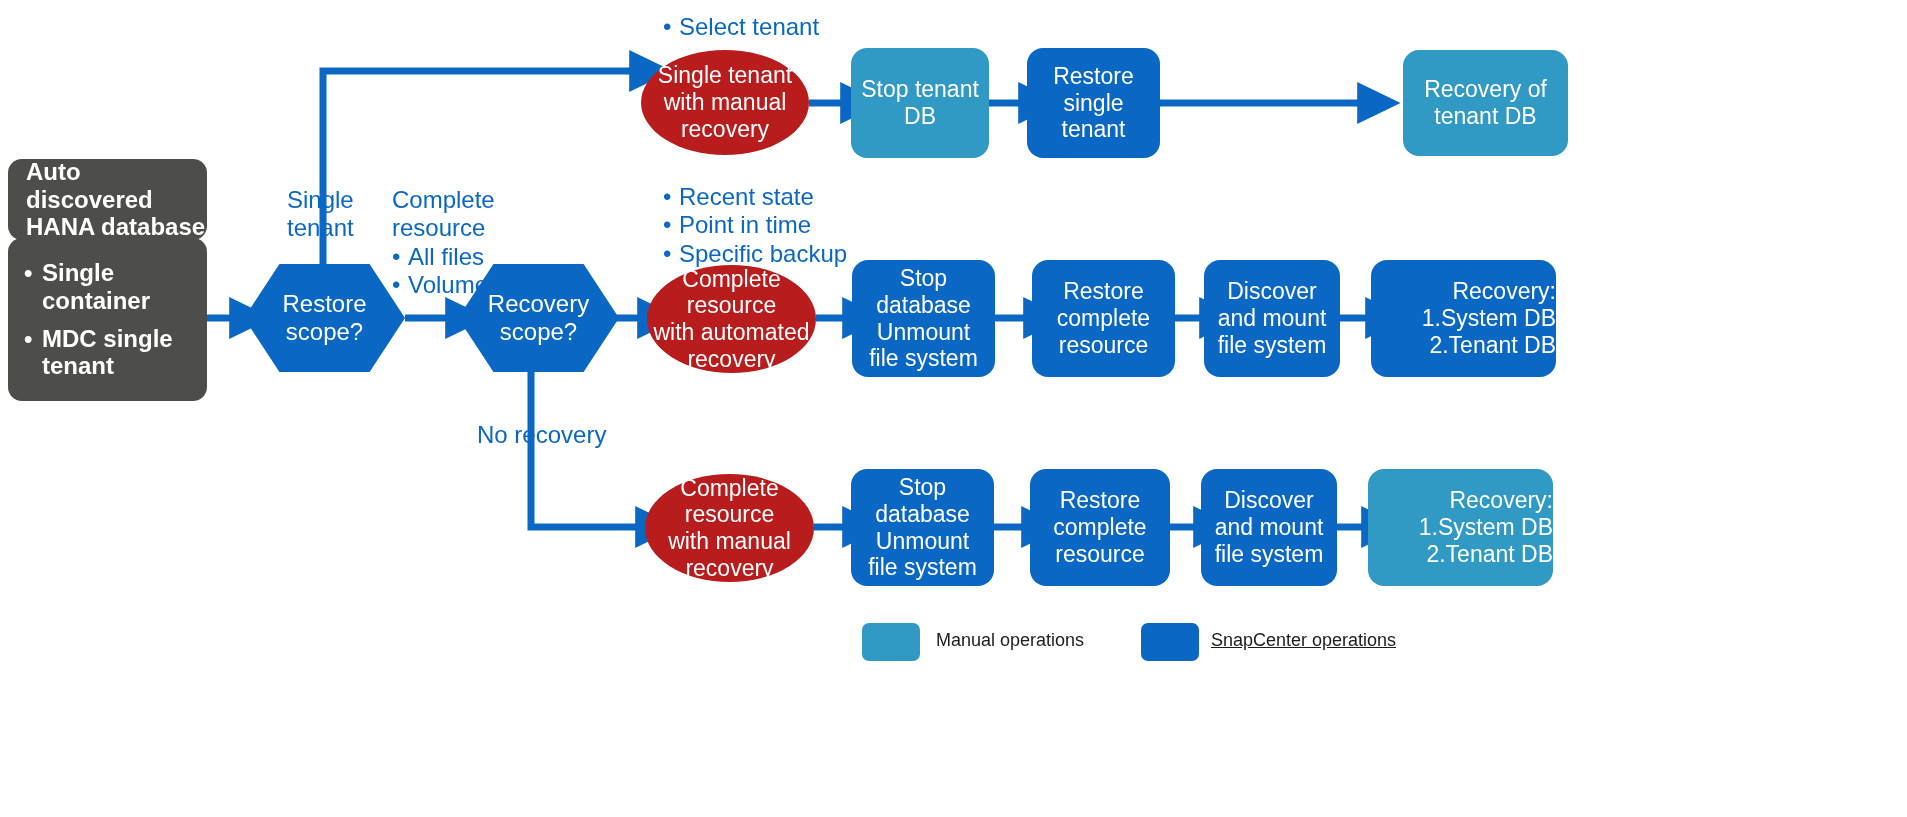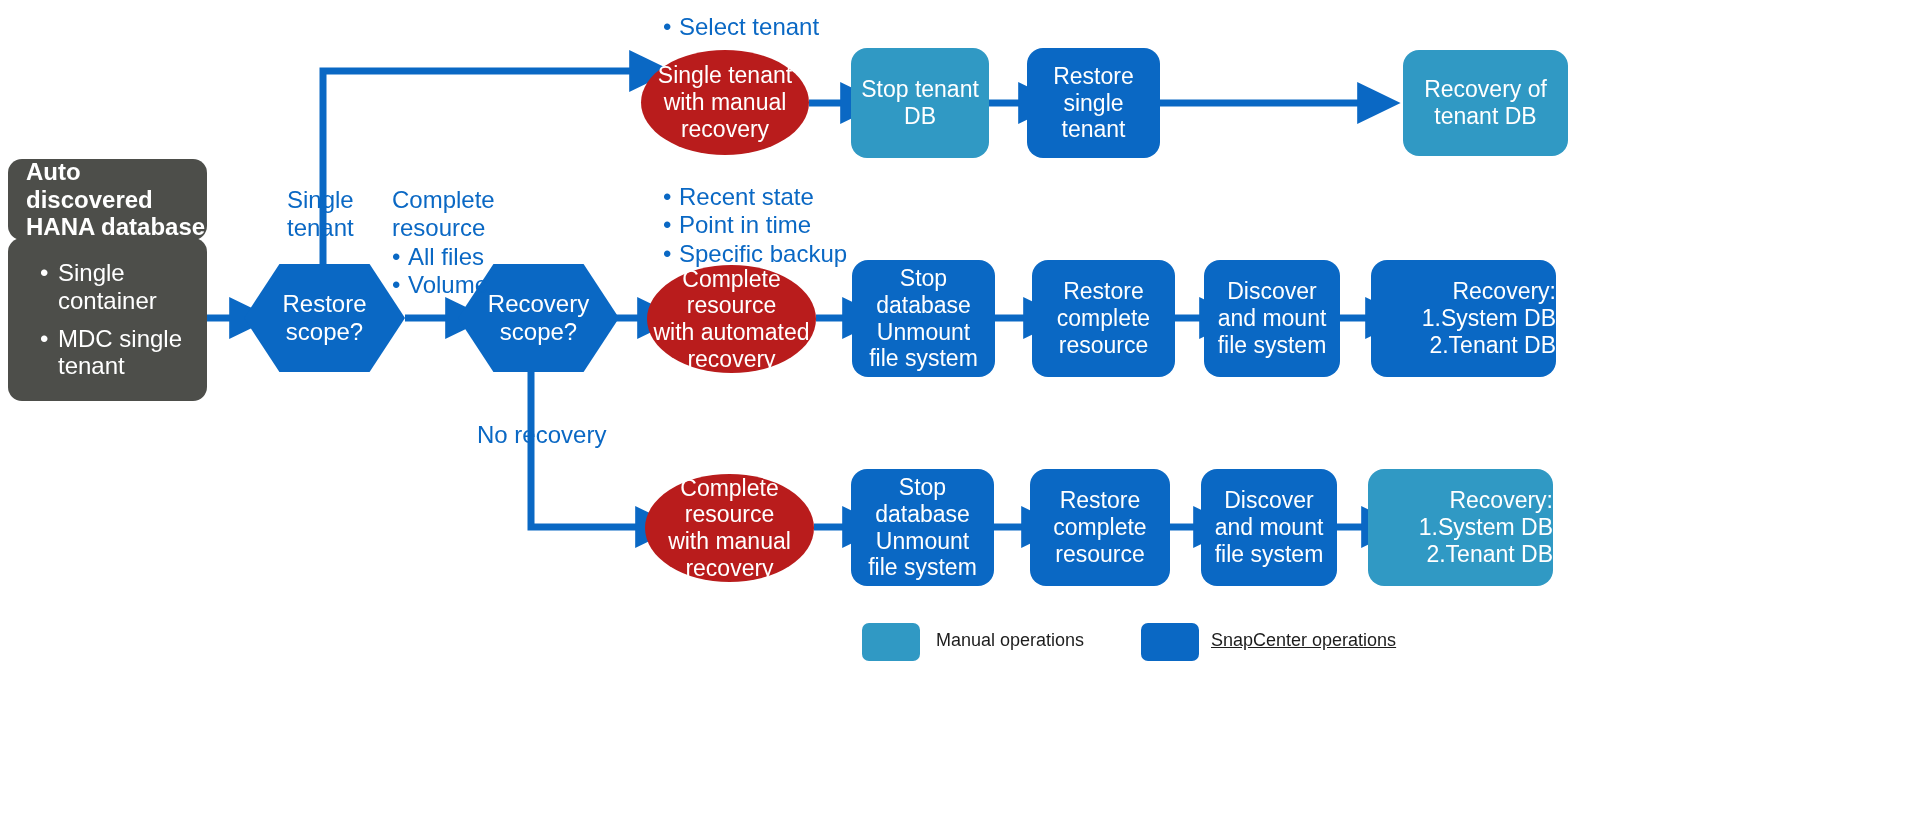--- a/index.html
+++ b/index.html
@@ -39,21 +39,21 @@
     text-align:left;
   }
   .greybox.list{
     justify-content:flex-start;
     align-items:center;
     padding-left:14px;
     text-align:left;
     font-weight:normal;
   }
   .greybox .ul{margin:0;padding:0 0 0 20px;list-style:none;}
-  .greybox .ul li{position:relative;margin:10px 16px;}
+  .greybox .ul li{position:relative;margin:10px 0;font-weight:bold;}
   .greybox .ul li::before{
     content:"\2022";
     position:absolute;left:-18px;top:0;
   }
 
   
   .proc{
     background:#0a68c4;
     border-radius:16px;
     font-size:23px;

